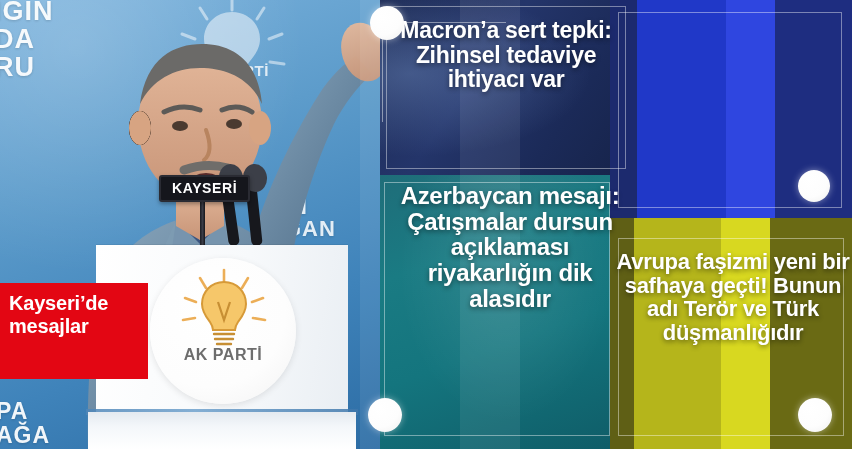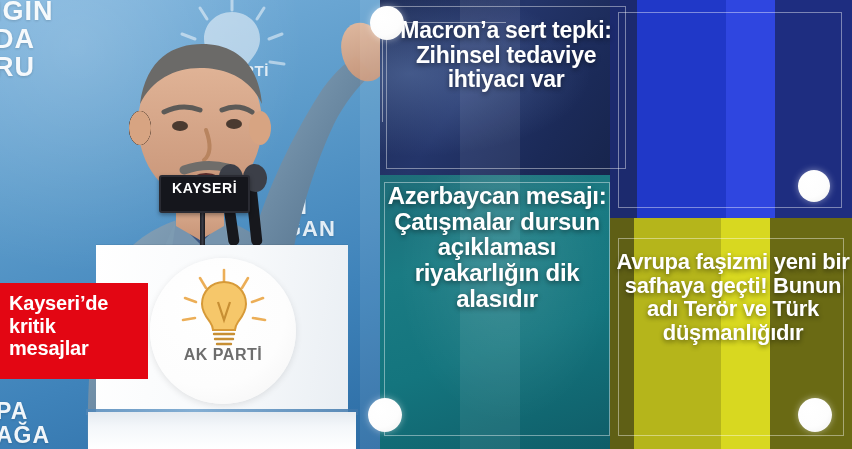--- a/index.html
+++ b/index.html
@@ -89,21 +89,21 @@
   }
   .podium-logo-label {
     position: absolute; left: 150px; top: 346px;
     width: 146px; text-align: center;
     color: #6d6d6d; font-weight: 700; font-size: 16px; letter-spacing: .5px;
   }
 
   
   .nameplate {
     position: absolute; left: 159px; top: 175px;
-    padding: 3px 11px 15px;
+    padding: 3px 11px 4px;
     background: #15161c;
     border: 2px solid #2a2b33;
     border-radius: 3px;
     color: #fff; font-size: 14px; font-weight: 800; letter-spacing: .6px;
     box-shadow: 0 2px 4px rgba(0,0,0,.35);
   }
   .mic-stem {
     position: absolute; left: 200px; top: 198px;
     width: 5px; height: 58px;
     background: linear-gradient(90deg,#1b1c22,#3a3c46,#15161b);
@@ -173,21 +173,21 @@
     position: absolute;
     color: #ffffff;
     font-weight: 700;
     text-align: center;
     line-height: 1.07;
     text-shadow: 0 2px 5px rgba(0,0,0,.45);
     letter-spacing: -.3px;
   }
   .hl-macron { left: 28px; top: 18px;  width: 236px; font-size: 23px; }
   .hl-teror  { left: 252px; top: 20px; width: 238px; font-size: 23px; font-weight: 800; }
-  .hl-azer   { left: 26px; top: 183px; width: 222px; font-size: 24px; }
+  .hl-azer   { left: 26px; top: 183px; width: 248px; font-size: 24px; }
   .hl-avrupa { left: 254px; top: 250px; width: 238px; font-size: 22px; font-weight: 800; }
 
   .dot {
     position: absolute;
     border-radius: 50%;
     background: radial-gradient(circle at 36% 30%, #ffffff 0%, #fdfdfd 58%, #efefef 100%);
     box-shadow: 0 0 7px rgba(255,255,255,.45);
   }
   .tick {
     position: absolute;
@@ -312,21 +312,20 @@
     </svg>
     <div class="podium-logo-label">AK PARTİ</div>
     <div class="podium-edge"></div>
     <div class="podium-base"></div>
 
     <div class="nameplate">KAYSERİ</div>
   </div>
 
   <div class="red-banner">
     <div>Kayseri’de</div>
-    <div>kritik</div>
     <div>mesajlar</div>
   </div>
 
   <div class="collage">
 
     <div class="tile tile-macron"></div>
     <div class="tile tile-teror"></div>
     <div class="tile tile-azer"></div>
     <div class="tile tile-avrupa"></div>
 

